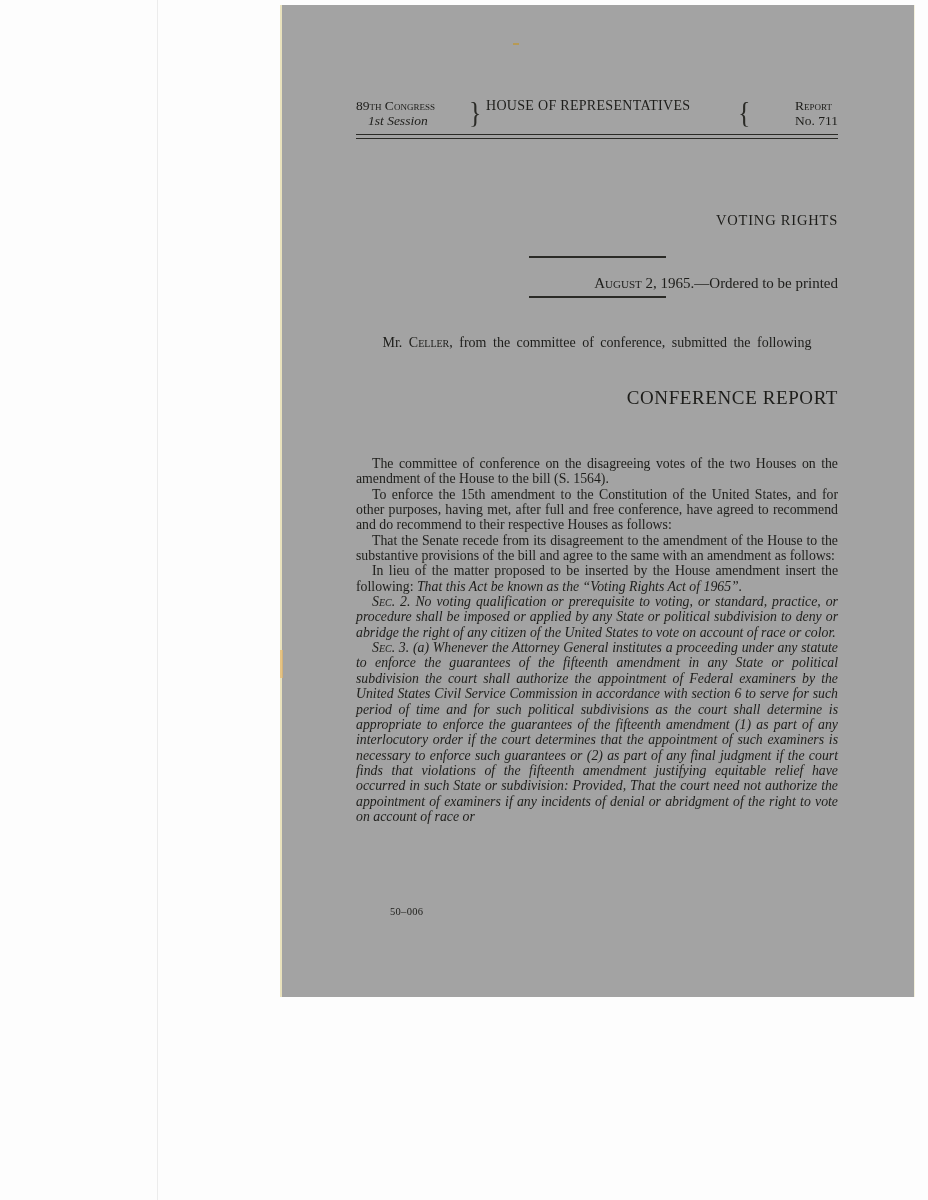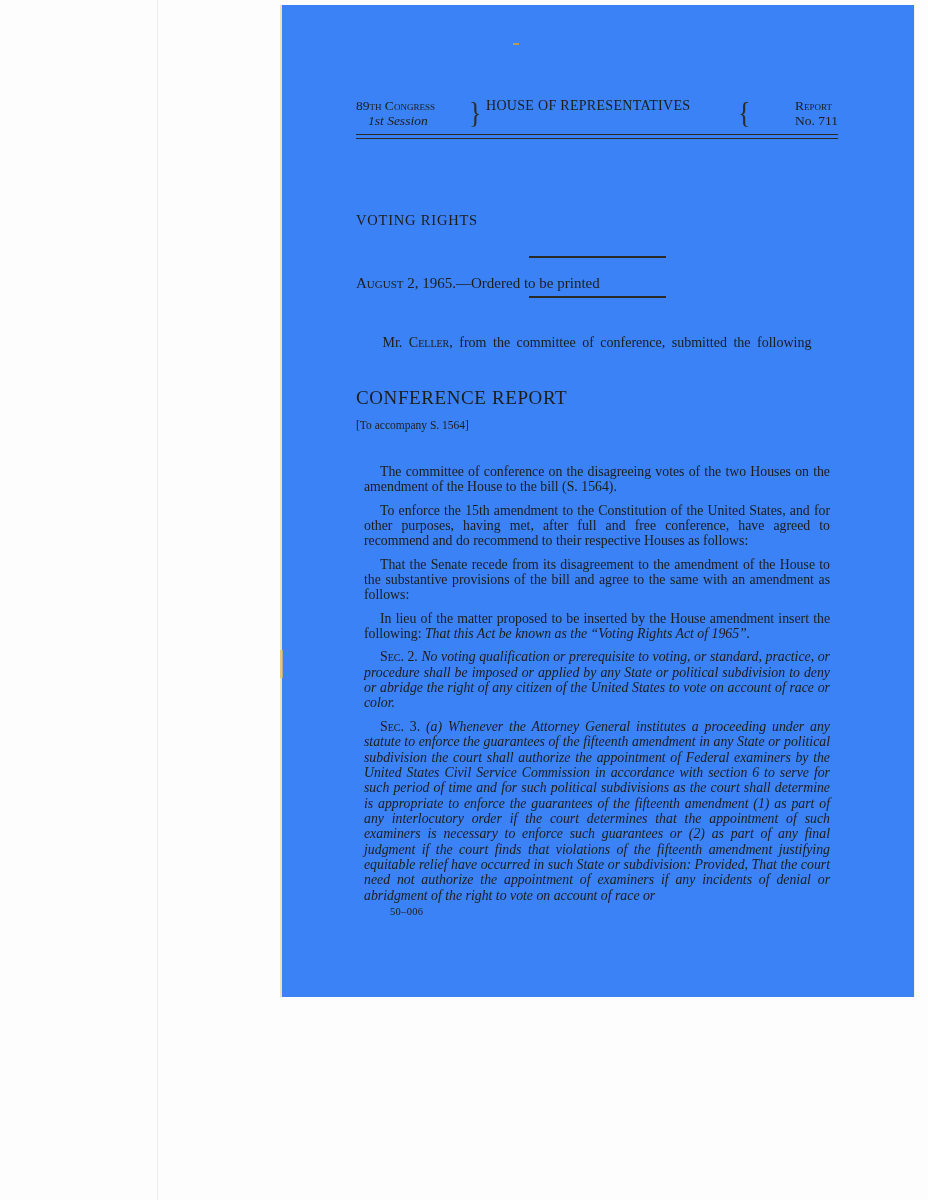--- a/index.html
+++ b/index.html
@@ -8,21 +8,21 @@
     background: #fdfdfd;
     font-family: "Liberation Serif", "DejaVu Serif", serif;
     color: #1d1d1a;
   }
   .scan-line {
     position: absolute; left: 157px; top: 0; width: 1px; height: 1200px;
     background: #ececec;
   }
   .paper {
     position: absolute; left: 280px; top: 5px; width: 632px; height: 992px;
-    background: #3b82f6;
+    background: #a3a3a3;
     border-left: 2px solid #e9e2bd;
     box-shadow: 1px 0 0 #f3f0dc;
   }
   .edge-mark {
     position: absolute; left: -2px; top: 645px; width: 3px; height: 28px;
     background: #e6b86a; opacity: .7;
   }
   .speck { position:absolute; left: 231px; top: 38px; width: 6px; height: 2px; background:#b79a55; }
 
   .col { position: absolute; left: 74px; width: 482px; }
@@ -36,38 +36,38 @@
   .hdr .b1 { left: 113px; }
   .hdr .b2 { left: 382px; }
   .hdr .center { position: absolute; left: 130px; top: 0; font-size: 14px; letter-spacing: .3px; }
   .hdr .right { position: absolute; right: 0; top: 0; text-align: left; font-size: 13.5px; line-height: 15px; }
   .hdr .right .l1 { font-variant: small-caps; }
   .rule-double {
     position: absolute; left: 0; top: 36px; width: 482px; height: 3px;
     border-top: 1px solid #2a2a26; border-bottom: 1px solid #2a2a26;
   }
 
-  .center-text { text-align: left; font-family: Liberation Serif, serif; }
+  .center-text { text-align: right; font-family: Liberation Serif, serif; }
   .title { top: 207px; font-size: 14.5px; letter-spacing: .8px; }
   .short-rule { position: absolute; left: 173px; width: 137px; height: 1.6px; background: #2a2a26; }
   .r1 { top: 251px; }
   .r2 { top: 291px; }
   .date { top: 270px; font-size: 15px; }
   .date .sc { font-variant: small-caps; }
   .submitted { top: 329px; font-size: 14px; line-height: 17px; text-align: justify; text-align-last: center; word-spacing: 3px; }
   .submitted .sc { font-variant: small-caps; }
   .report-title { top: 382px; font-size: 19px; letter-spacing: .6px; }
   .accompany { top: 414px; font-size: 11.5px; }
 
   .body-text {
     top: 451px; font-size: 13.8px; line-height: 15.35px; text-align: justify;
   }
-  .body-text p { margin: 8px; text-indent: 16px; }
+  .body-text p { margin: 0; text-indent: 16px; }
   .body-text i { font-style: italic; }
-  .body-text .sec { font-variant: small-caps; }
+  .body-text .sec { font-style: italic; font-variant: small-caps; }
 
   .footer { top: 901px; left: 108px; font-size: 10.5px; letter-spacing: .3px; }
 </style>
 </head>
 <body>
 
 <div class="scan-line"></div>
 
 <div class="paper">
   <div class="edge-mark"></div>
@@ -97,21 +97,20 @@
 
   <div class="col center-text date">
     <span class="sc">August</span><span> 2, 1965.—Ordered to be printed</span>
   </div>
 
   <div class="col center-text report-title">CONFERENCE REPORT</div>
 
   <div class="col submitted">
     <span>Mr. </span><span class="sc">Celler</span><span>, from the committee of conference, submitted the following</span>
   </div>
-  <div class="col center-text accompany">[To accompany S. 1564]</div>
 
   <div class="col body-text">
     <p>The committee of conference on the disagreeing votes of the two Houses on the amendment of the House to the bill (S. 1564).</p>
     <p>To enforce the 15th amendment to the Constitution of the United States, and for other purposes, having met, after full and free conference, have agreed to recommend and do recommend to their respective Houses as follows:</p>
     <p>That the Senate recede from its disagreement to the amendment of the House to the substantive provisions of the bill and agree to the same with an amendment as follows:</p>
     <p><span>In lieu of the matter proposed to be inserted by the House amendment insert the following: </span><i>That this Act be known as the “Voting Rights Act of 1965”.</i></p>
     <p><span class="sec">Sec. 2.</span><i> No voting qualification or prerequisite to voting, or standard, practice, or procedure shall be imposed or applied by any State or political subdivision to deny or abridge the right of any citizen of the United States to vote on account of race or color.</i></p>
     <p><span class="sec">Sec. 3.</span><i> (a) Whenever the Attorney General institutes a proceeding under any statute to enforce the guarantees of the fifteenth amendment in any State or political subdivision the court shall authorize the appointment of Federal examiners by the United States Civil Service Commission in accordance with section 6 to serve for such period of time and for such political subdivisions as the court shall determine is appropriate to enforce the guarantees of the fifteenth amendment (1) as part of any interlocutory order if the court determines that the appointment of such examiners is necessary to enforce such guarantees or (2) as part of any final judgment if the court finds that violations of the fifteenth amendment justifying equitable relief have occurred in such State or subdivision: Provided, That the court need not authorize the appointment of examiners if any incidents of denial or abridgment of the right to vote on account of race or</i></p>
   </div>
 

